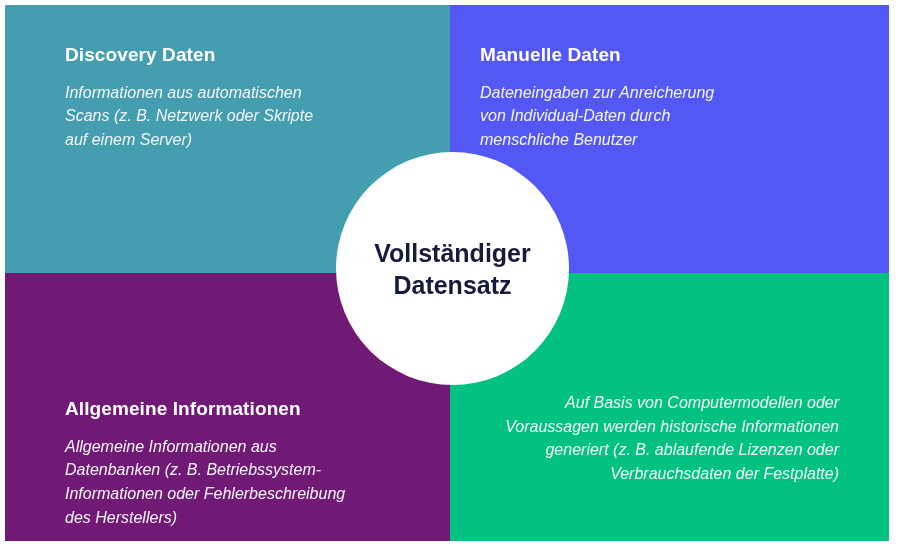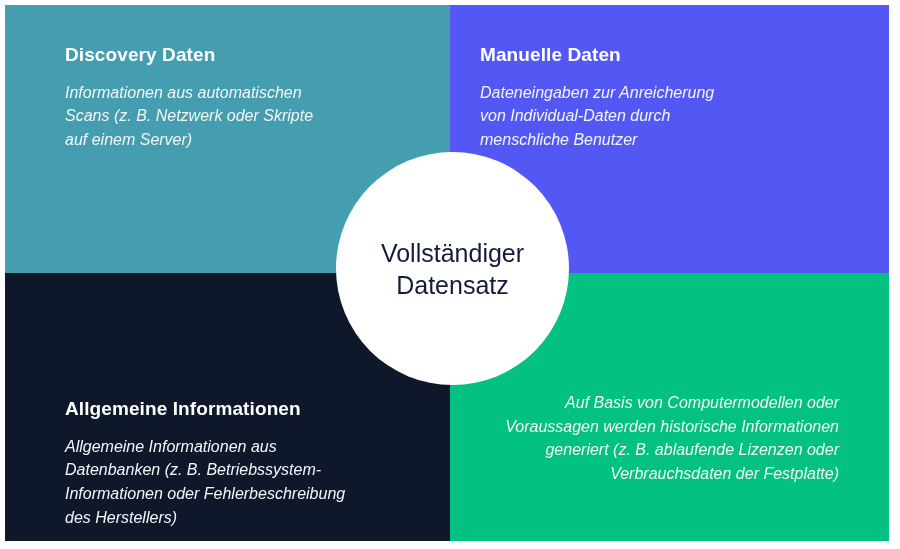--- a/index.html
+++ b/index.html
@@ -43,21 +43,21 @@
   .q-tl .quad-inner {
     left: 60px; top: 38px; right: 30px;
     text-align: left;
   }
   
   .q-tr { background: #5358f4; }
   .q-tr .quad-inner {
     right: 50px; top: 38px; left: 30px;
   }
   
-  .q-bl { background: #0f172a; }
+  .q-bl { background: #701a75; }
   .q-bl .quad-inner {
     left: 60px; top: 124px; right: 30px;
     text-align: left;
   }
   
   .q-br { background: #03c281; }
   .q-br .quad-inner {
     right: 50px; top: 118px; left: 20px;
     text-align: right;
   }
@@ -89,21 +89,21 @@
     border-radius: 50%;
     background: #ffffff;
     display: flex;
     align-items: center;
     justify-content: center;
     text-align: center;
   }
   .center-label {
     color: #141b3d;
     font-size: 25px;
-    font-weight: normal;
+    font-weight: bold;
     line-height: 1.28;
     white-space: pre-line;
     padding: 0 18px;
   }
 </style>
 </head>
 <body>
 
 <div id="diagram">
 

